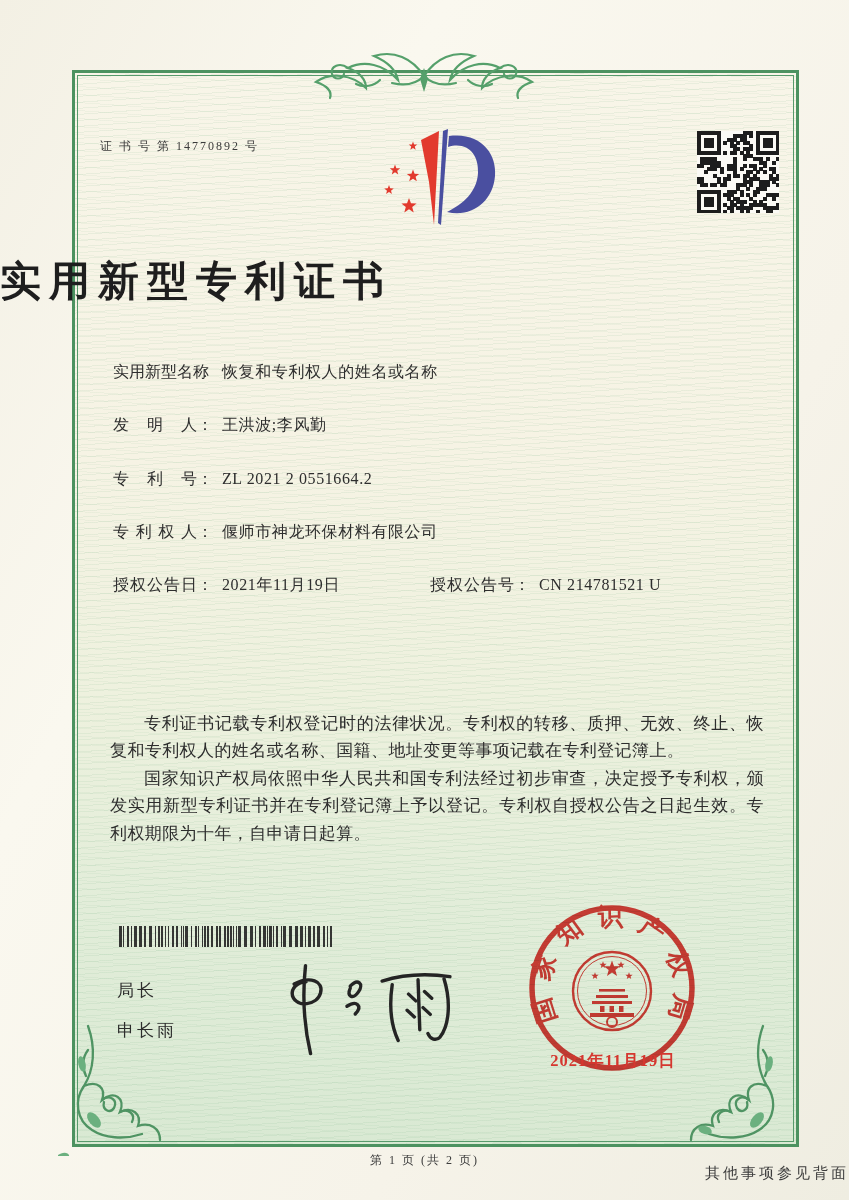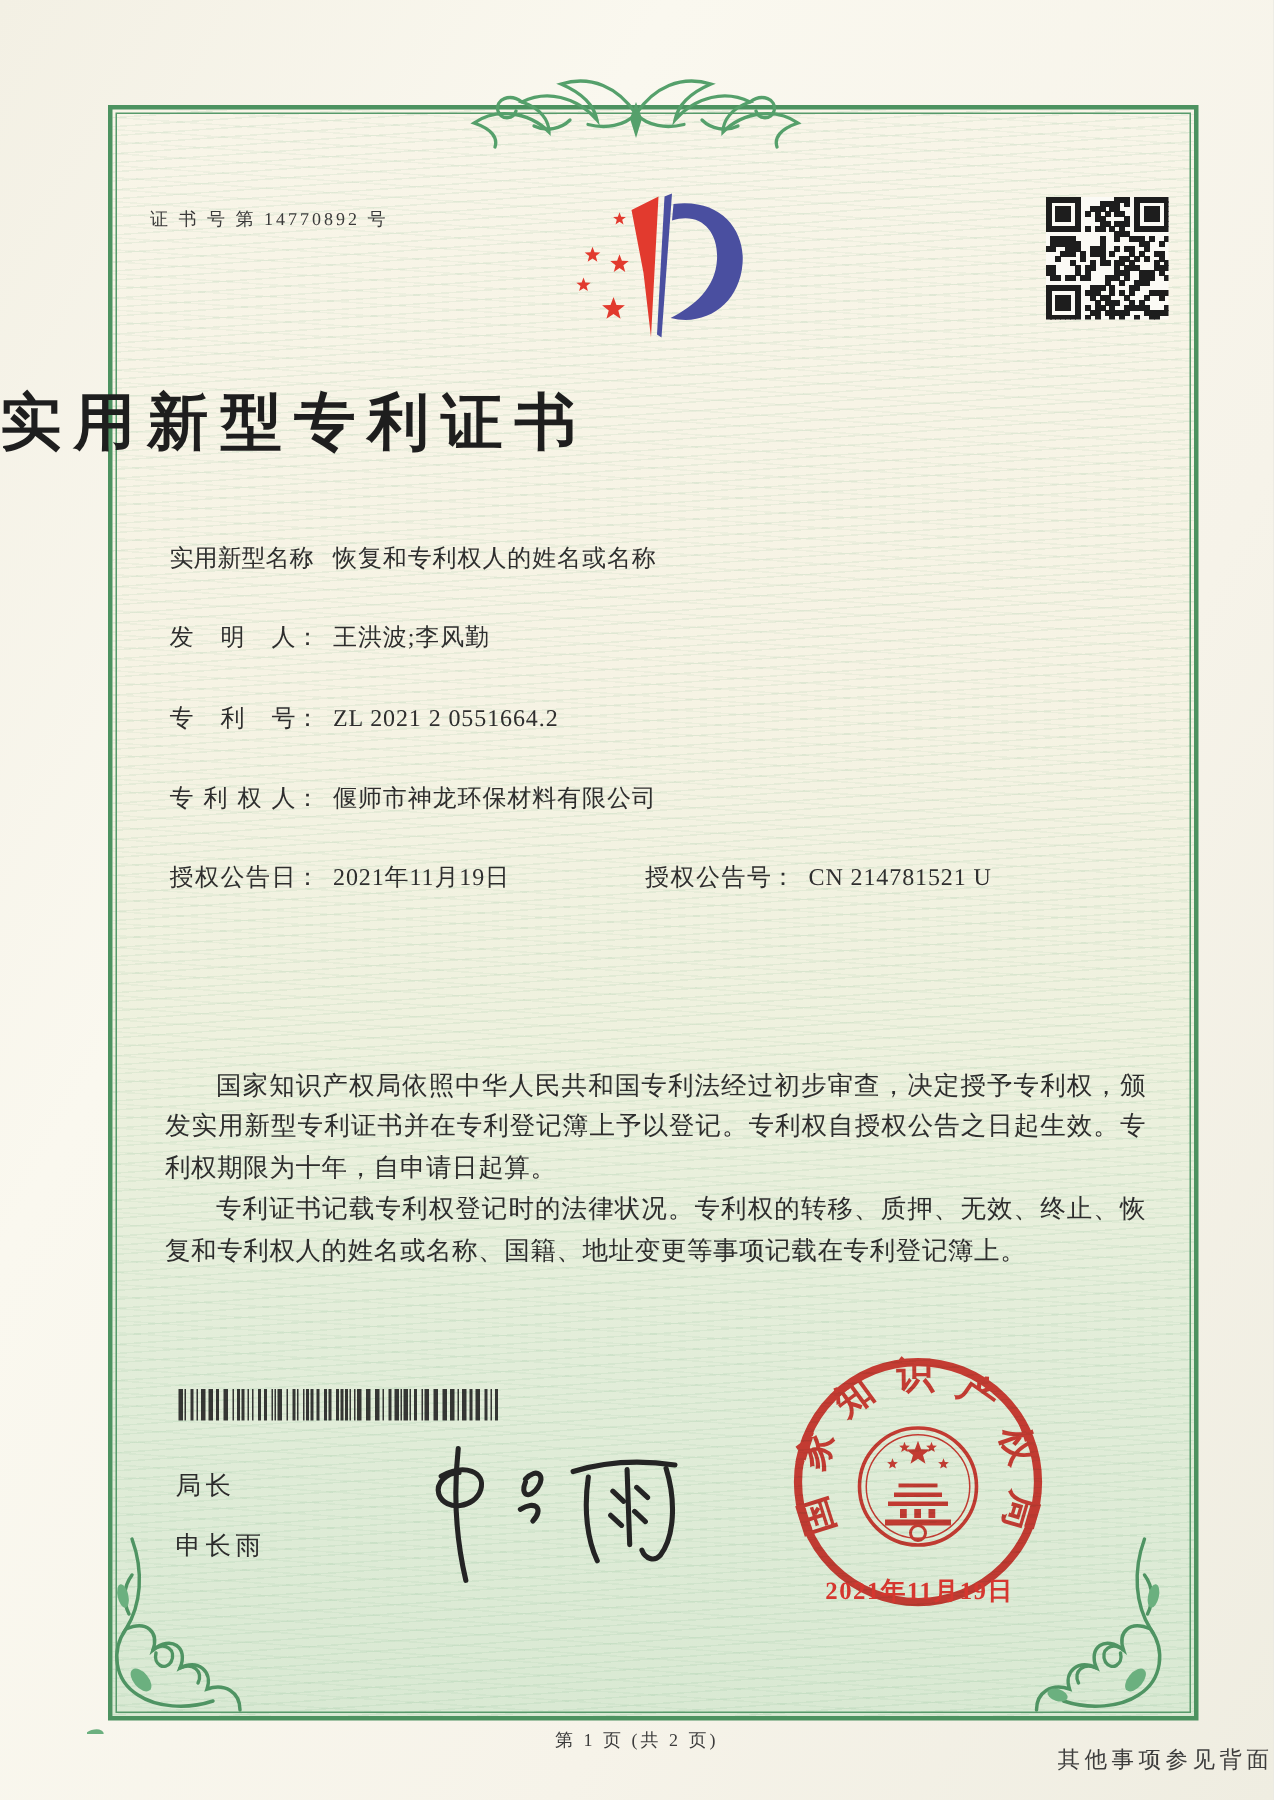--- a/index.html
+++ b/index.html
@@ -438,22 +438,22 @@
     </div>
     <div class="row">
       <span class="fl">授权公告日</span><span class="colon">：</span><span class="fv">2021年11月19日</span>
       <span class="grant-pair">
         <span class="fl">授权公告号</span><span class="colon">：</span><span class="fv">CN 214781521 U</span>
       </span>
     </div>
   </div>
 
   <div class="paras">
+    <p>专利证书记载专利权登记时的法律状况。专利权的转移、质押、无效、终止、恢复和专利权人的姓名或名称、国籍、地址变更等事项记载在专利登记簿上。</p>
     <p>国家知识产权局依照中华人民共和国专利法经过初步审查，决定授予专利权，颁发实用新型专利证书并在专利登记簿上予以登记。专利权自授权公告之日起生效。专利权期限为十年，自申请日起算。</p>
-    <p>专利证书记载专利权登记时的法律状况。专利权的转移、质押、无效、终止、恢复和专利权人的姓名或名称、国籍、地址变更等事项记载在专利登记簿上。</p>
   </div>
 
   <div class="barcode" id="barcode">
       <span class="bar-b" style="width: 3px;"></span>
       <span class="bar-w" style="width: 1px;"></span>
       <span class="bar-b" style="width: 1px;"></span>
       <span class="bar-w" style="width: 3px;"></span>
       <span class="bar-b" style="width: 2px;"></span>
       <span class="bar-w" style="width: 2px;"></span>
       <span class="bar-b" style="width: 1px;"></span>

